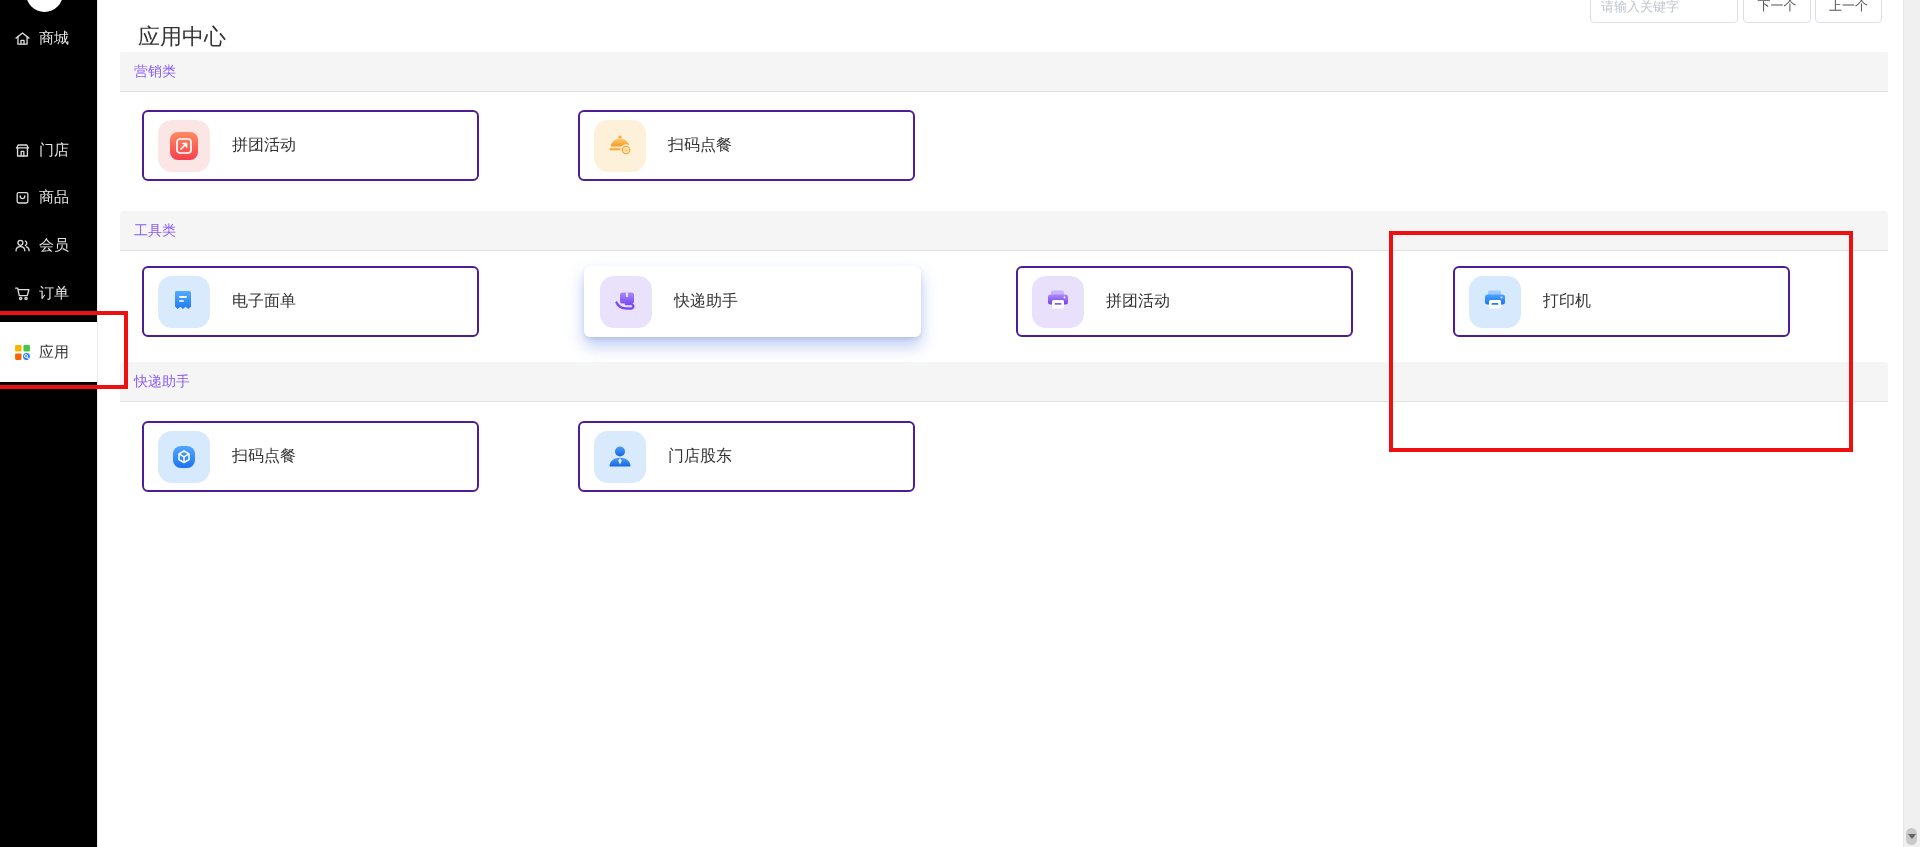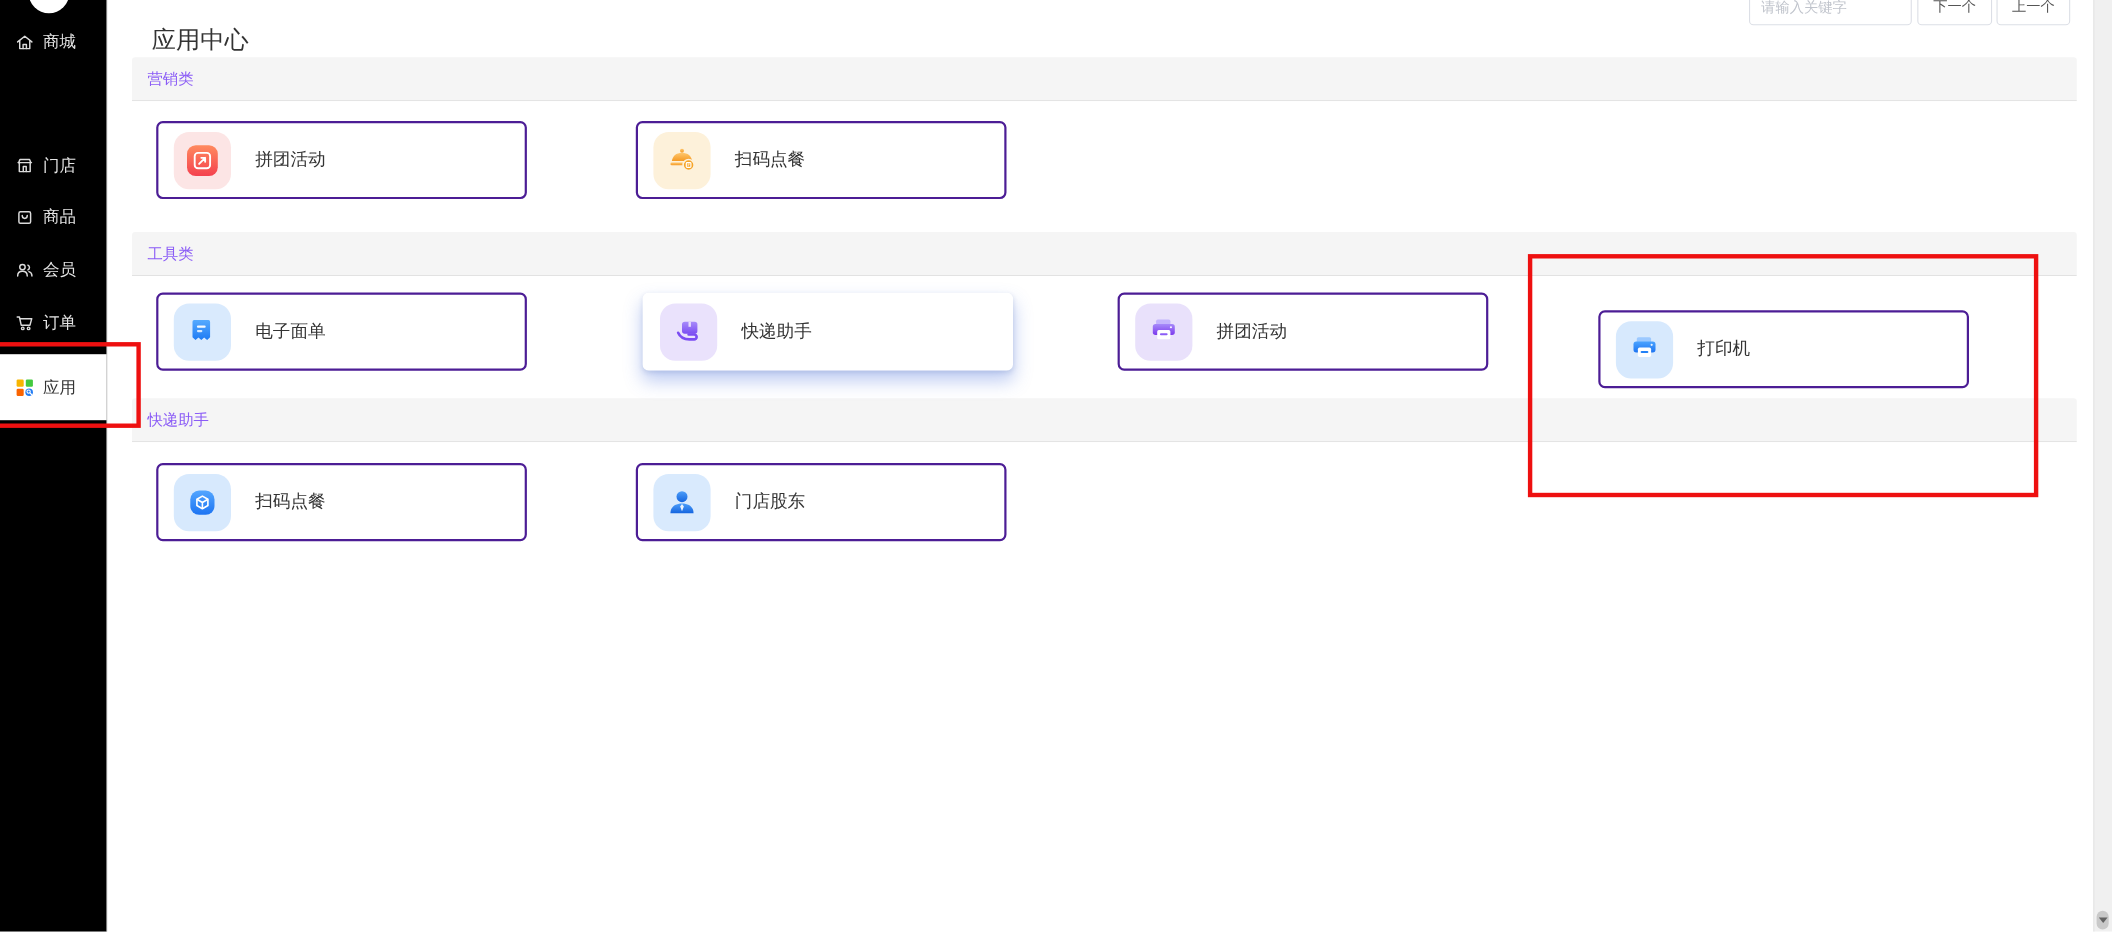--- a/index.html
+++ b/index.html
@@ -230,21 +230,21 @@
         <rect x="8" y="3.5" width="13" height="6" rx="1.5" fill="#c4b5fd"></rect>
         <rect x="5" y="7.5" width="20" height="10" rx="2.5" fill="url(#gPu2)"></rect>
         <rect x="9" y="13" width="12" height="8.5" rx="1.5" fill="#fff"></rect>
         <rect x="11.5" y="16" width="7" height="1.8" rx="0.9" fill="#8b5cf6"></rect>
         <circle cx="21.5" cy="10.5" r="1" fill="#fff" opacity=".9"></circle>
       </svg>
     </span>
     <span class="card-label">拼团活动</span>
   </div>
 
-  <div class="card" style="left:1453px;top:282px">
+  <div class="card" style="left:1453px;top:266px">
     <span class="chip chip-blue2">
       <svg width="30" height="30" viewBox="0 0 30 30">
         <defs>
             <linearGradient id="gBl2" x1="0" y1="0" x2="0" y2="1">
           <stop offset="0" stop-color="#4aa3ff"></stop>
               <stop offset="1" stop-color="#1d74f2"></stop>
             </linearGradient>
           </defs>
         <rect x="8" y="3.5" width="13" height="6" rx="1.5" fill="#9cc9ff"></rect>
         <rect x="5" y="7.5" width="20" height="10" rx="2.5" fill="url(#gBl2)"></rect>

